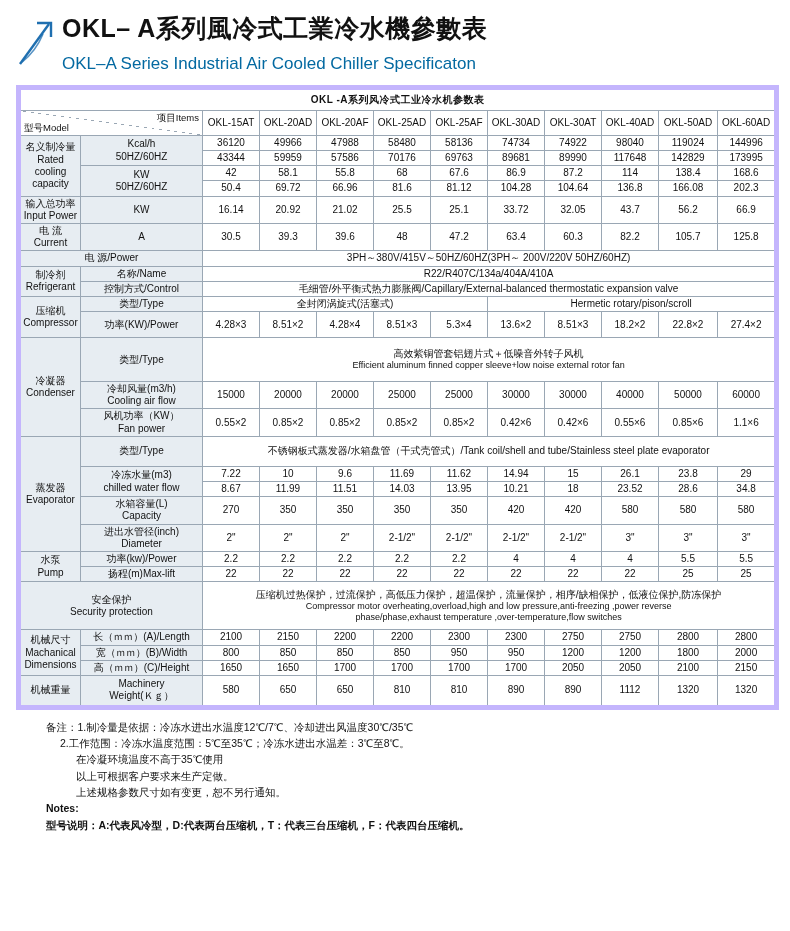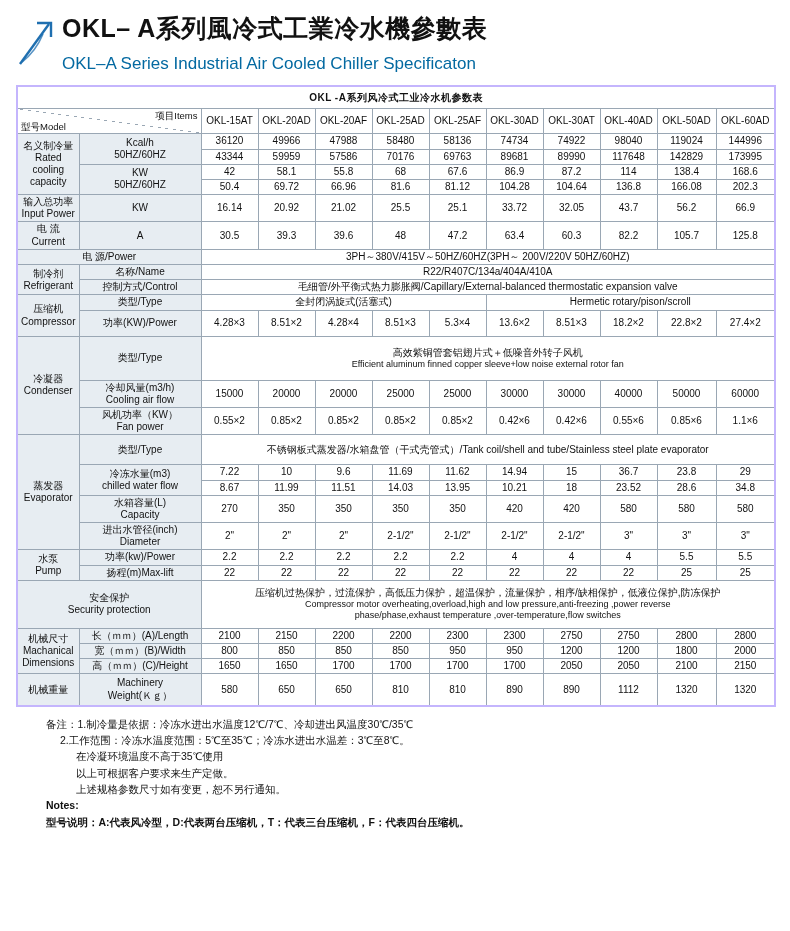--- a/index.html
+++ b/index.html
@@ -32,21 +32,21 @@
     line-height: 1.3;
     margin-top: 10px;
     white-space: nowrap;
   }
 
   
   table.spec {
     border-collapse: collapse;
     width: 758px;
     table-layout: fixed;
-    border: 2px solid #c4b5fd;
+    border: 5px solid #c4b5fd;
   }
   table.spec td, table.spec th {
     border: 1px solid #9aa7b4;
     font-size: 10px;
     text-align: center;
     vertical-align: middle;
     padding: 1px 1px;
     line-height: 1.22;
     color: #111;
     background: #ffffff;
@@ -336,21 +336,21 @@
         <div>冷冻水量(m3)</div>
         <div>chilled water flow</div>
       </td>
       <td>7.22</td>
       <td>10</td>
       <td>9.6</td>
       <td>11.69</td>
       <td>11.62</td>
       <td>14.94</td>
       <td>15</td>
-      <td>36.7</td>
+      <td>26.1</td>
       <td>23.8</td>
       <td>29</td>
     </tr>
     <tr>
       <td>8.67</td>
       <td>11.99</td>
       <td>11.51</td>
       <td>14.03</td>
       <td>13.95</td>
       <td>10.21</td>

